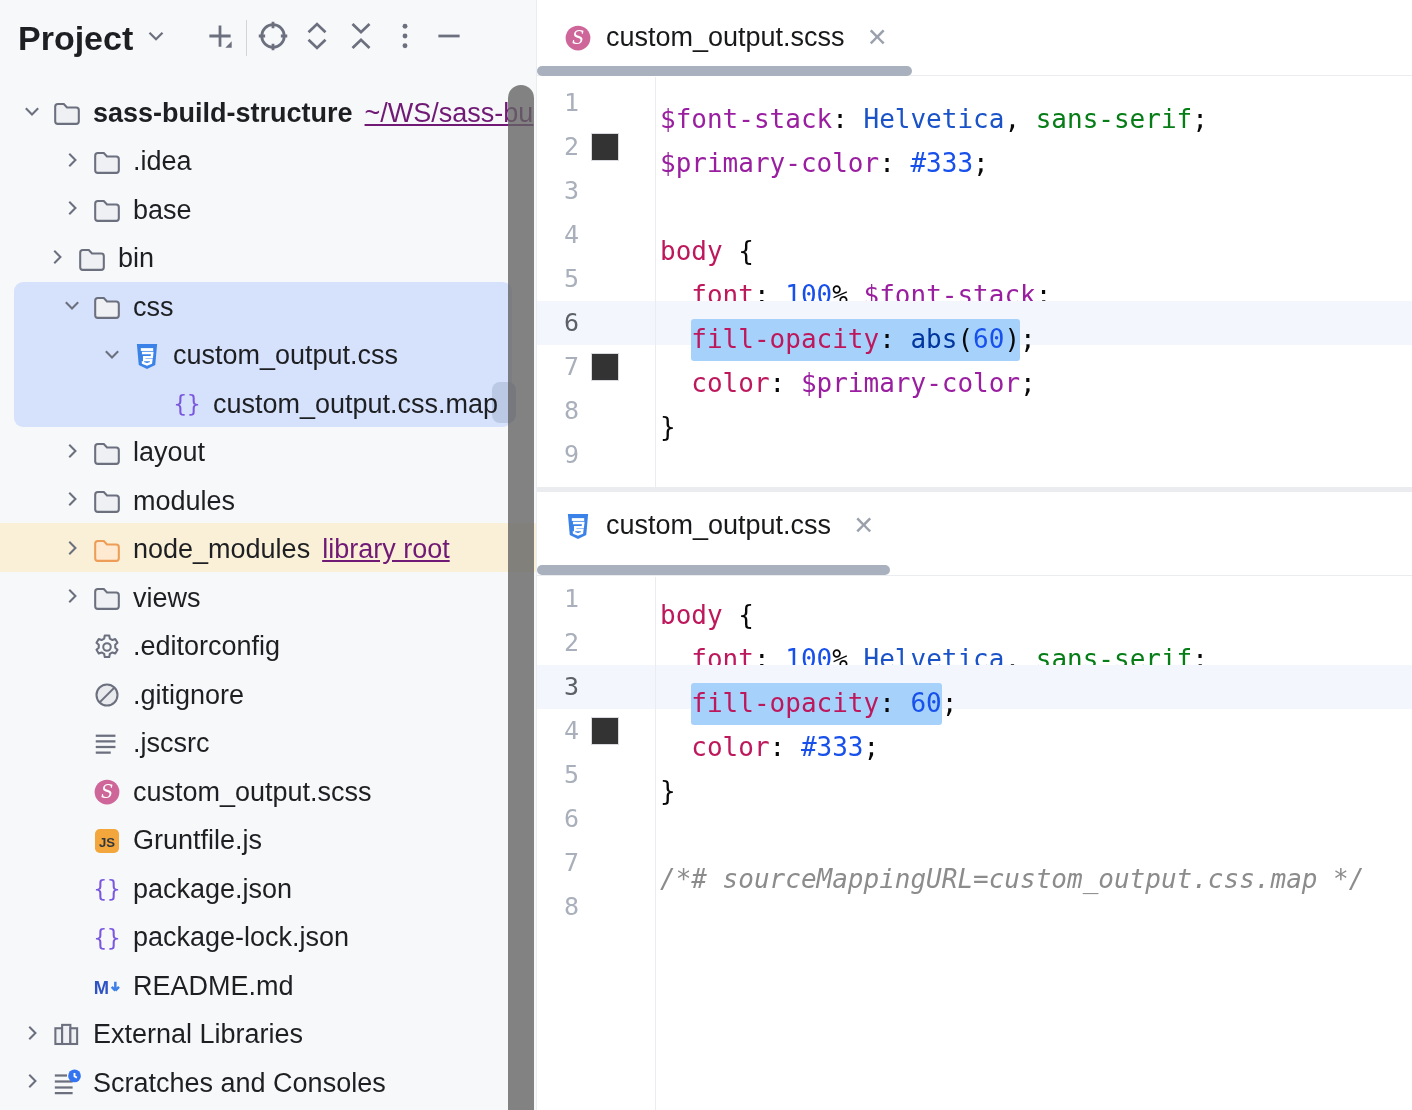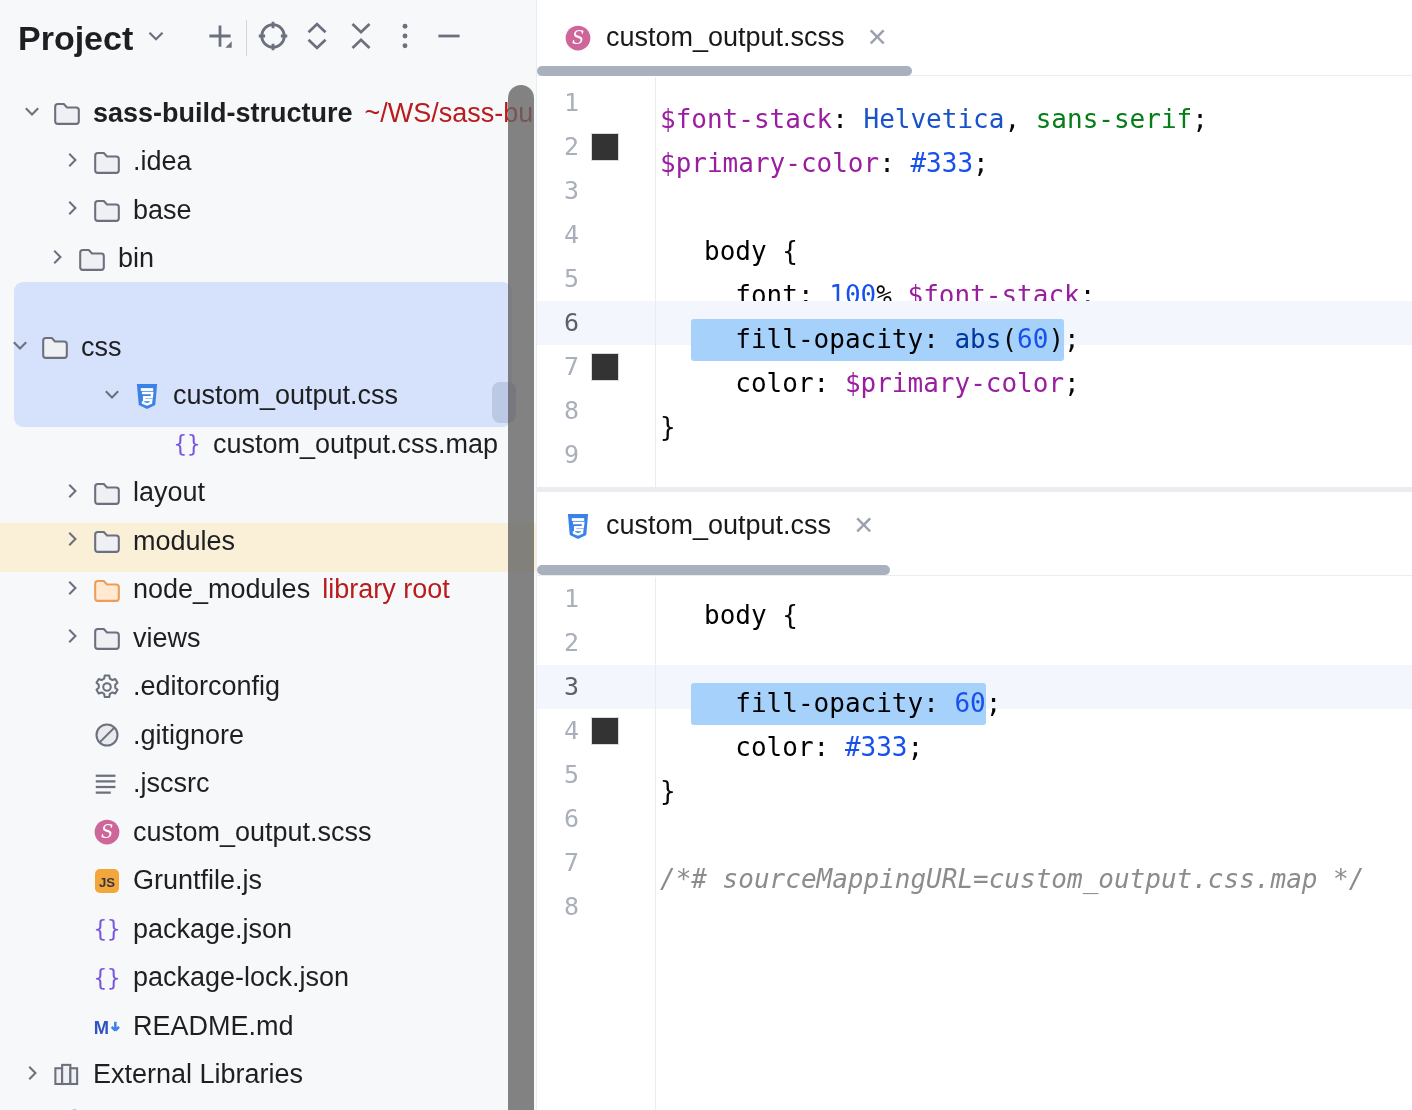--- a/index.html
+++ b/index.html
@@ -19,21 +19,21 @@
   .tb-divider { width:1px; height:36px; background:#d3d5db; margin:0 4px; }
 
   
   #tree { position:absolute; left:0; top:89px; width:537px; }
   .row { position:relative; height:48.5px; display:flex; align-items:center; }
   .chev-box { width:40px; height:40px; flex:0 0 40px; display:flex; align-items:center; justify-content:center; }
   .ticon { width:30px; height:30px; flex:0 0 30px; margin-right:11px;
            display:flex; align-items:center; justify-content:center; }
   .tlabel { font-size:27px; color:#1e1f22; white-space:nowrap; }
   .tlabel.bold { font-weight:700; }
-  .textra { font-size:27px; color:#b91c1c; margin-left:12px; white-space:nowrap; }
+  .textra { font-size:27px; color:#701a75; margin-left:12px; white-space:nowrap;text-decoration:underline; }
 
   #sel-block { position:absolute; left:14px; top:281.5px; width:498px; height:145.5px;
                background:#d6e2fb; border-radius:9px; }
   #sel-frag  { position:absolute; left:492px; top:382px; width:24px; height:41px;
                background:#bcc9e4; border-radius:8px; }
   #row-hl-yellow { position:absolute; left:0; top:523px; width:537px; height:48.5px;
                    background:#faf0d7; }
   #panel-vscroll { position:absolute; left:508px; top:85px; width:26px; height:1025px;
                    background:rgba(100,100,100,.8); border-radius:13px 13px 0 0; }
 
@@ -50,21 +50,21 @@
   .cline { position:relative; height:44px; white-space:pre; }
   .cline.caret { background:#f3f6fd; }
   .gnum { position:absolute; left:0; top:0; width:42px; text-align:right;
           font-size:25px; color:#a9afbb; }
   .caret .gnum { color:#5c6067; }
   .gsq { position:absolute; left:55px; top:9px; width:26px; height:26px; background:#333;
          box-shadow:0 0 0 1px #d8dadf; }
   .ctext { position:absolute; left:123px; top:16px; }
   .gutline { position:absolute; left:118px; top:0; width:1px; background:#ebecf0; z-index:4; }
   .selwrap { background:#a5d1fb; border-radius:3px; padding:5px 0 7px; }
-  .tok-plain { color:#080808; } .tok-prop { color:#000000;margin-left:44px; } .tok-num { color:#1750eb; }
+  .tok-plain { color:#080808; } .tok-prop { color:#be185d; } .tok-num { color:#1750eb; }
   .tok-ident { color:#1a53c8; } .tok-green { color:#067d17; } .tok-var { color:#9a1fa0; }
   .tok-fn { color:#00369e;margin-top:36px; }
   .tok-comment { color:#8c8c8c; font-style:italic; }
   #editor-divider { position:absolute; left:0; top:487px; width:875px; height:5px; background:#ebecf0; }
 </style>
 </head>
 <body>
 
 <div id="stage">
 
@@ -168,21 +168,21 @@
                 <path d="M6 3.5 L10.5 8 L6 12.5" stroke="#6c707e" stroke-width="1.5"></path>
               </svg></span>
           </span>
           <span class="ticon">
             <svg width="30" height="30" viewBox="0 0 16 16">
               <path d="M1.7 4.6c0-.8.6-1.4 1.4-1.4h3.2l1.7 1.9h4.9c.8 0 1.4.6 1.4 1.4v5.9c0 .8-.6 1.4-1.4 1.4H3.1c-.8 0-1.4-.6-1.4-1.4z" fill="#eef0f3" stroke="#6c707e" stroke-width="1.1"></path>
             </svg>
           </span>
           <span class="tlabel">bin</span>
         </div>
-        <div class="row" style=" margin-top: 40px;">
+        <div class="row" style="padding-left: 52px;">
           <span class="chev-box">
             <span><svg width="22" height="22" viewBox="0 0 16 16" fill="none">
                 <path d="M3.5 6 L8 10.5 L12.5 6" stroke="#6c707e" stroke-width="1.5"></path>
               </svg></span>
           </span>
           <span class="ticon">
             <svg width="30" height="30" viewBox="0 0 16 16">
               <path d="M1.7 4.6c0-.8.6-1.4 1.4-1.4h3.2l1.7 1.9h4.9c.8 0 1.4.6 1.4 1.4v5.9c0 .8-.6 1.4-1.4 1.4H3.1c-.8 0-1.4-.6-1.4-1.4z" fill="#eef0f3" stroke="#6c707e" stroke-width="1.1"></path>
             </svg>
           </span>
@@ -428,21 +428,21 @@
               <path d="M5.3 6.4h5.5l-.25 2.2H6.5v1.5h3.8l-.2 1.6-2.1.8-2.1-.8-.1-1" fill="none" stroke="#fff" stroke-width="1.3"></path>
             </svg>
           </span>
         <span class="tab-label">custom_output.css</span>
         <span class="tab-close">✕</span>
       </div>
     </div>
     <div class="hthumb" style="left:0;top:565px;width:353px;"></div>
     <div class="code" id="code1" style="top:577px;height:533px;">
         <div class="cline"><span class="gnum">1</span><span class="ctext"><span class="tok-prop">body</span><span class="tok-plain"> {</span></span></div>
-        <div class="cline"><span class="gnum">2</span></div>
+        <div class="cline"><span class="gnum">2</span><span class="ctext"><span class="tok-plain">  </span><span class="tok-prop">font</span><span class="tok-plain">: </span><span class="tok-num">100</span><span class="tok-plain">% </span><span class="tok-ident">Helvetica</span><span class="tok-plain">, </span><span class="tok-green">sans-serif</span><span class="tok-plain">;</span></span></div>
         <div class="cline caret"><span class="gnum">3</span><span class="ctext"><span class="tok-plain">  </span><span class="selwrap"><span class="tok-prop">fill-opacity</span><span class="tok-plain">: </span><span class="tok-num">60</span></span><span class="tok-plain">;</span></span></div>
         <div class="cline"><span class="gnum">4</span><span class="gsq"></span><span class="ctext"><span class="tok-plain">  </span><span class="tok-prop">color</span><span class="tok-plain">: </span><span class="tok-num">#333</span><span class="tok-plain">;</span></span></div>
         <div class="cline"><span class="gnum">5</span><span class="ctext"><span class="tok-plain">}</span></span></div>
         <div class="cline"><span class="gnum">6</span><span class="ctext"></span></div>
         <div class="cline"><span class="gnum">7</span><span class="ctext"><span class="tok-comment">/*# sourceMappingURL=custom_output.css.map */</span></span></div>
         <div class="cline"><span class="gnum">8</span><span class="ctext"></span></div>
       </div>
     <div class="gutline" style="top:577px;height:533px;"></div>
   </div>
 </div>

